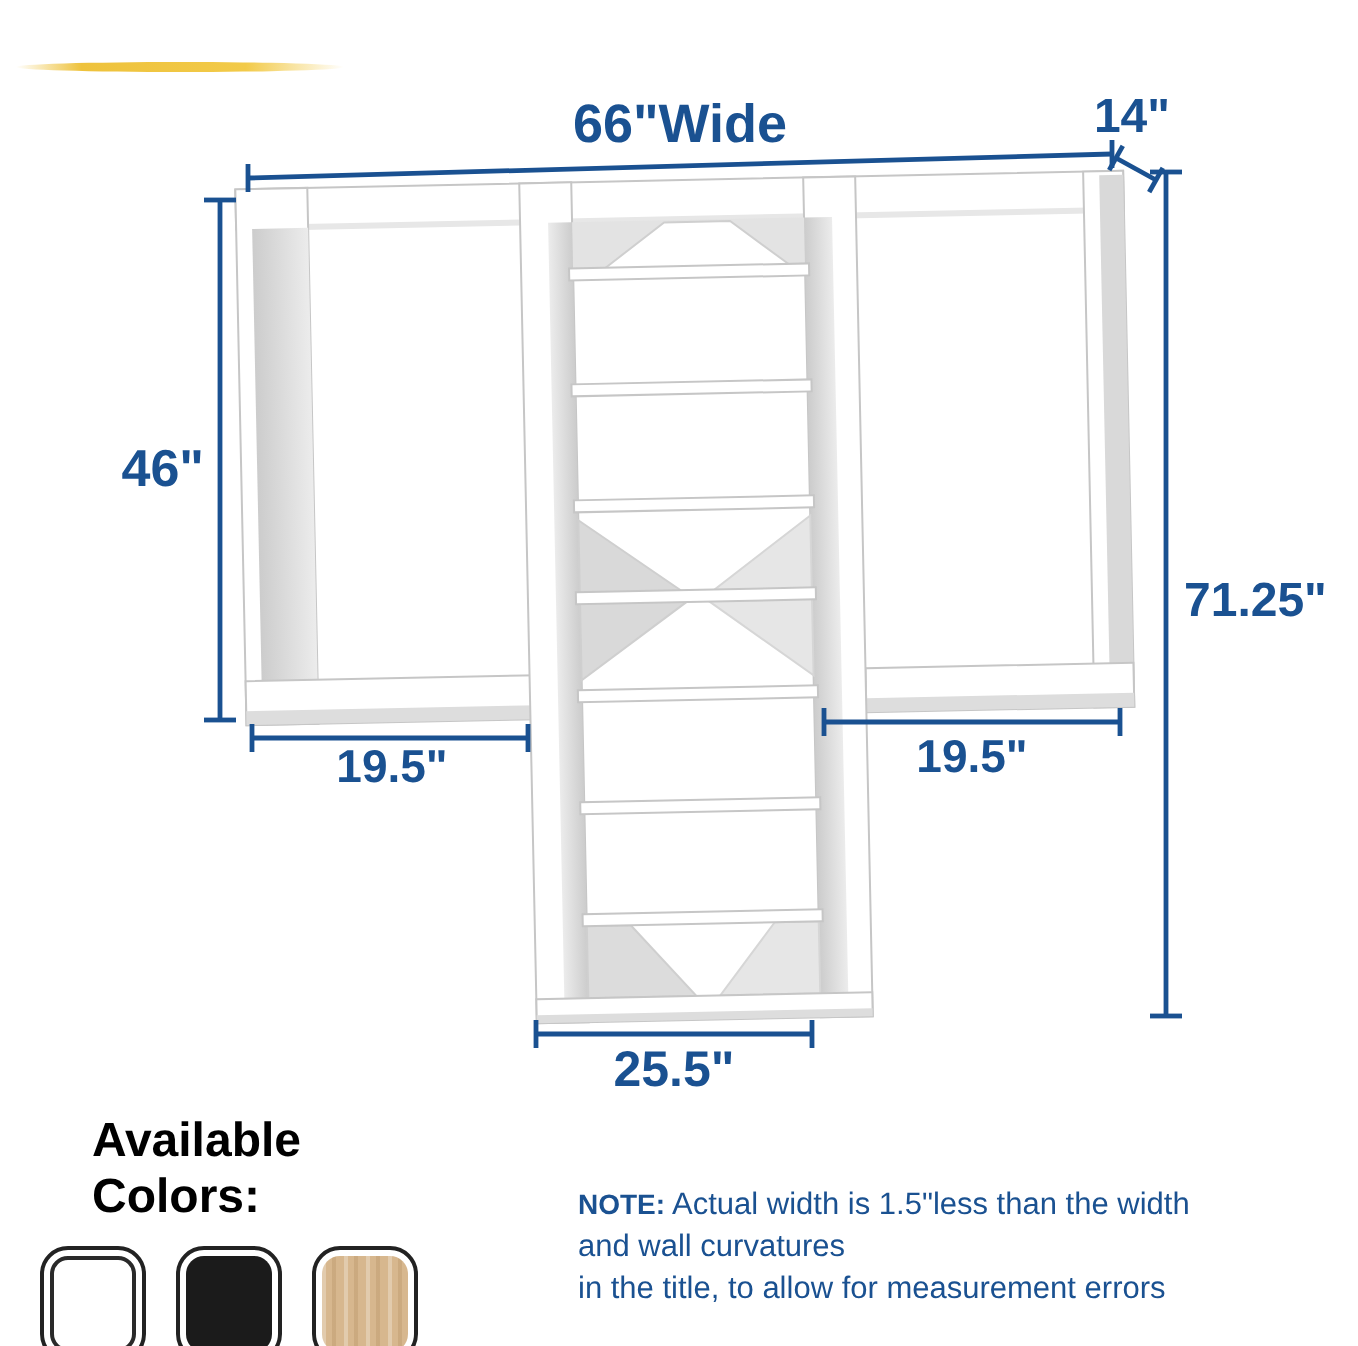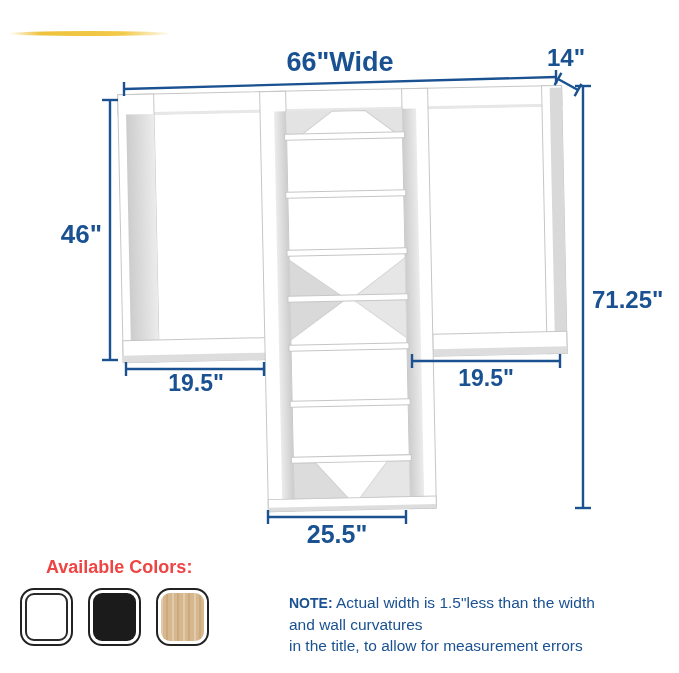--- a/index.html
+++ b/index.html
@@ -10,21 +10,21 @@
   
   .logo{position:absolute;left:24px;top:3px;font-size:29px;font-weight:bold;
         letter-spacing:0.5px;color:#1d1d1b;}
   .logo-swoosh{position:absolute;left:8px;top:31px;width:164px;height:5px;border-radius:50%;
         background:linear-gradient(90deg,rgba(240,196,60,0) 0%,#eec23c 20%,#f2ca49 70%,rgba(240,196,60,0) 100%);}
   
   .diagram{position:absolute;left:0;top:0;width:679px;height:673px;}
   .dimtext{fill:#1a5191;font-weight:bold;font-family:"Liberation Sans",sans-serif;}
   
   .colors{position:absolute;left:20px;top:557px;width:215px;}
-  .colors-title{font-size:18px;font-weight:bold;color:#ef4444;margin:0 0 10px 26px;}
+  .colors-title{font-size:24px;font-weight:bold;color:#000000;margin:0 0 10px 26px;}
   .swatch-row{display:flex;gap:15px;}
   .swatch{width:53px;height:58px;border:2px solid #222;border-radius:14px;background:#fff;
           padding:3px;box-sizing:border-box;}
   .swatch-inner{width:100%;height:100%;border-radius:9px;box-sizing:border-box;}
   .swatch-inner.white{background:#fff;border:2px solid #2a2a2a;}
   .swatch-inner.black{background:#1b1b1b;}
   .swatch-inner.wood{background:#d7b78e;
       background-image:repeating-linear-gradient(90deg,rgba(255,255,255,.28) 0 2px,rgba(0,0,0,0) 2px 5px,rgba(150,110,60,.18) 5px 7px,rgba(0,0,0,0) 7px 11px);}
   .swatch-labels{display:flex;margin-top:6px;}
   .swatch-label{width:53px;margin-right:15px;text-align:center;font-size:18px;font-weight:bold;color:#111;}

